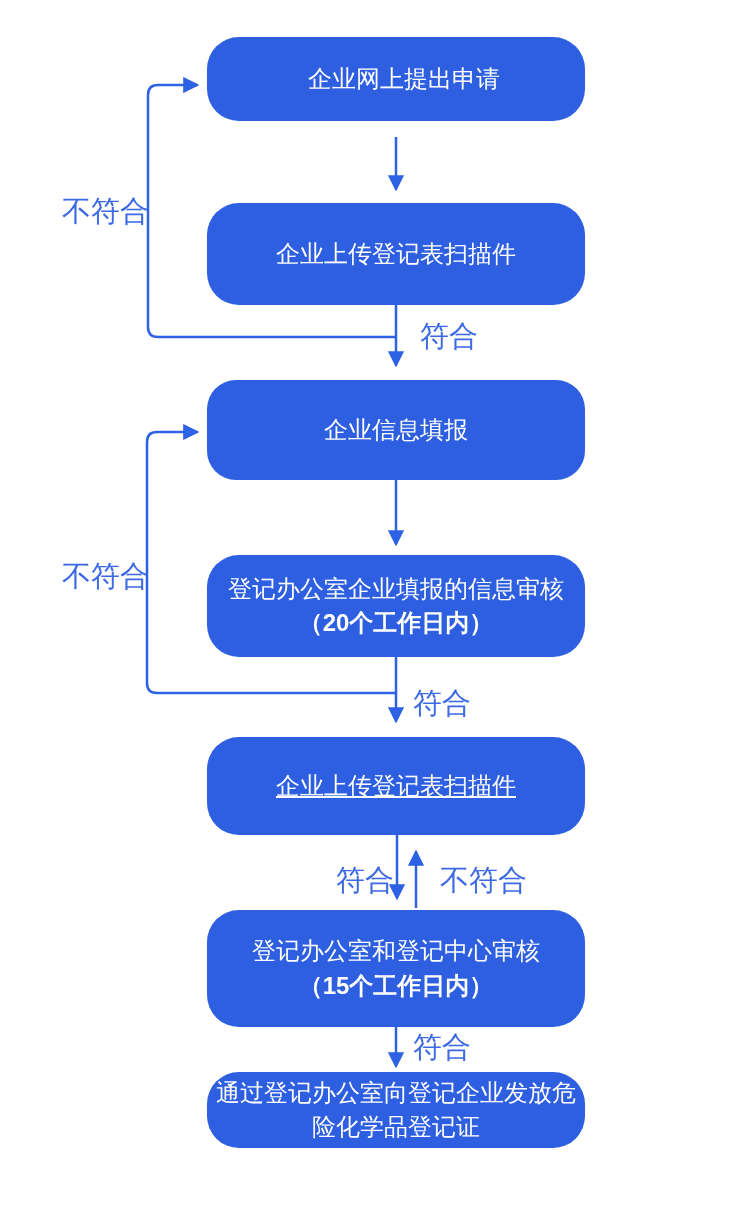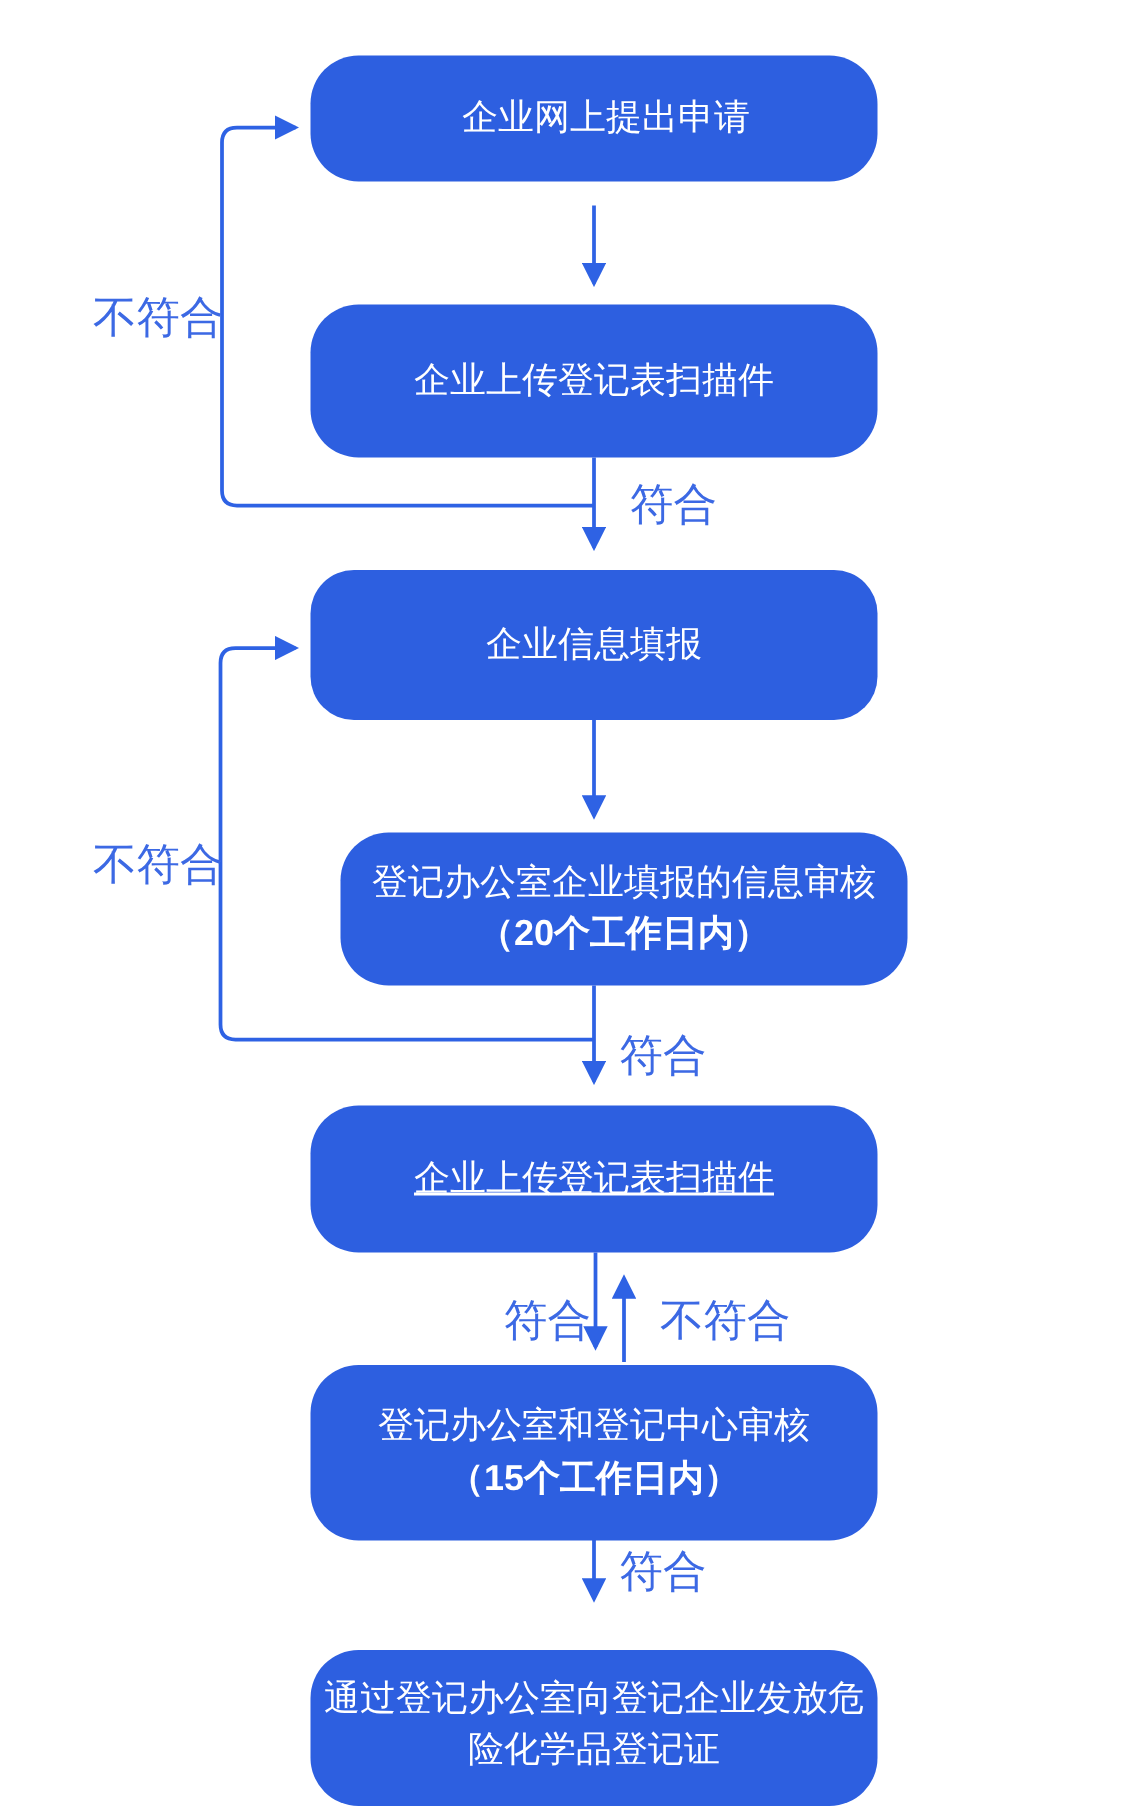--- a/index.html
+++ b/index.html
@@ -67,35 +67,35 @@
   </div>
 
   <div class="node" style="top:203px;height:102px;">
     <span class="l1">企业上传登记表扫描件</span>
   </div>
 
   <div class="node" style="top:380px;height:100px;border-radius:29px;">
     <span class="l1">企业信息填报</span>
   </div>
 
-  <div class="node" style="top:555px;height:102px;margin-left:20px;">
+  <div class="node" style="top:555px;height:102px;">
     <span class="l1">登记办公室企业填报的信息审核</span>
     <span class="l2">（20个工作日内）</span>
   </div>
 
   <div class="node" style="top:737px;height:98px;text-decoration:underline;">
     <span class="l1">企业上传登记表扫描件</span>
   </div>
 
   <div class="node" style="top:910px;height:117px;">
     <span class="l1">登记办公室和登记中心审核</span>
     <span class="l2">（15个工作日内）</span>
   </div>
 
-  <div class="node" style="top:1100px;height:104px;font-family:Liberation Mono, monospace;">
+  <div class="node" style="top:1072px;height:76px;">
     <span class="l1">通过登记办公室向登记企业发放危险化学品登记证</span>
   </div>
 
   <div class="edge-label" style="left:62px;top:192px;">不符合</div>
   <div class="edge-label" style="left:420px;top:317px;">符合</div>
   <div class="edge-label" style="left:62px;top:557px;">不符合</div>
   <div class="edge-label" style="left:413px;top:684px;">符合</div>
   <div class="edge-label" style="left:336px;top:861px;">符合</div>
   <div class="edge-label" style="left:440px;top:861px;">不符合</div>
   <div class="edge-label" style="left:413px;top:1028px;">符合</div>

